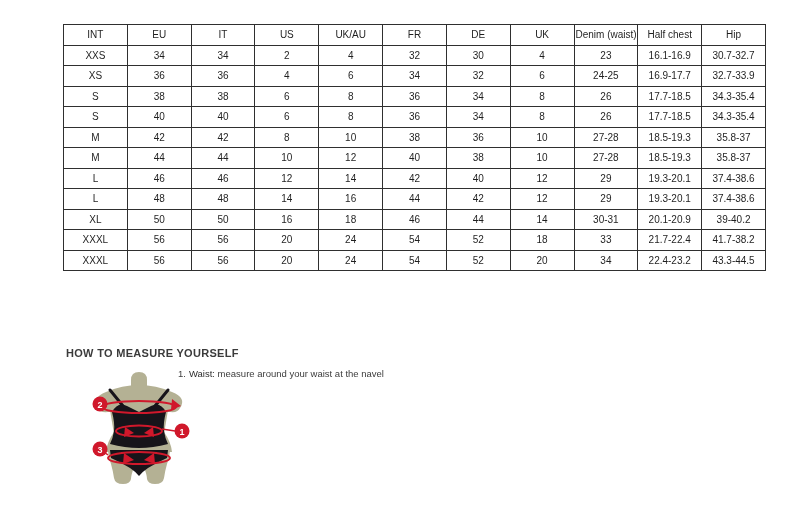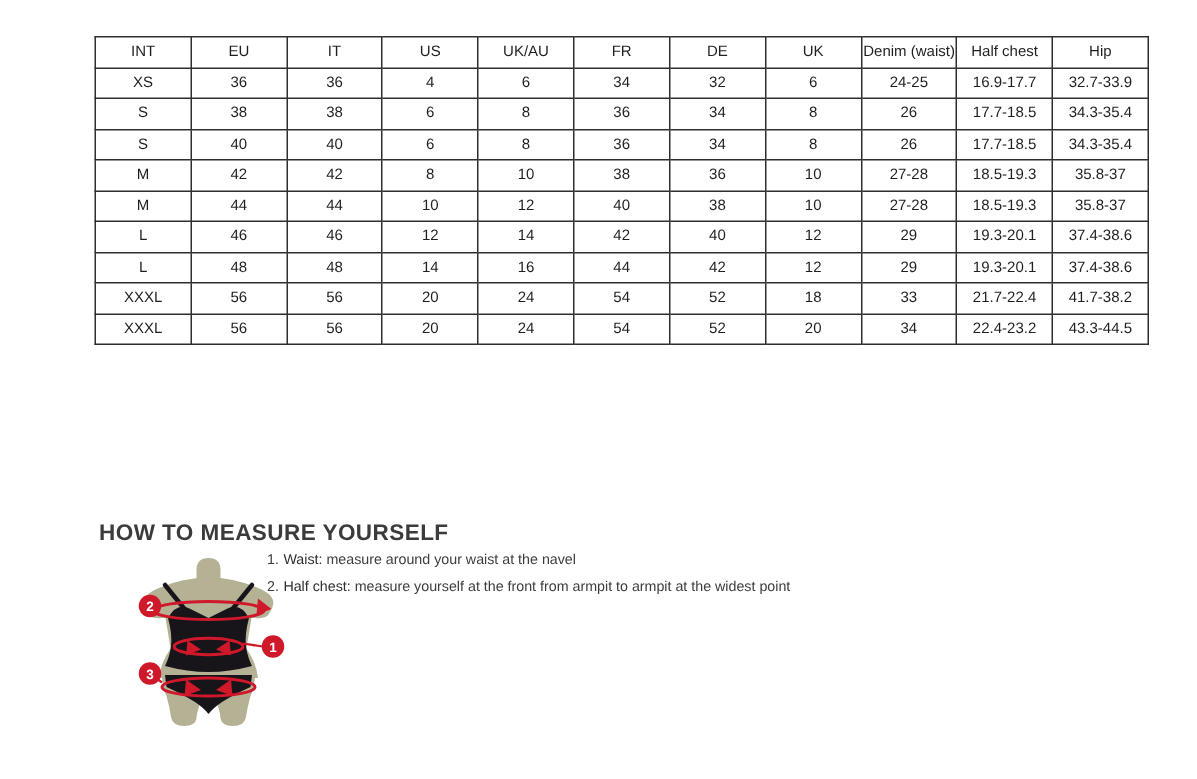--- a/index.html
+++ b/index.html
@@ -16,21 +16,21 @@
   .size-table th, .size-table td {
     border:1px solid #2f2f2f;
     height:20.5px;
     text-align:center; vertical-align:middle;
     font-size:10px; font-weight:400; color:#1f1f1f;
     white-space:nowrap; padding:0 1px;
   }
   
   .measure-title {
     position:absolute; left:66px; top:347px;
-    font-size:15px; font-weight:700; letter-spacing:.3px; color:#3b3b3b;
+    font-size:11px; font-weight:700; letter-spacing:.3px; color:#3b3b3b;
   }
   .figure-wrap { position:absolute; left:78px; top:368px; width:126px; height:122px; }
   .figure-wrap svg { display:block; width:126px; height:122px; }
   .steps { position:absolute; left:178px; top:369px; }
   .step { font-size:9.5px; color:#3d3d3d; margin-bottom:7.5px; line-height:10px; }
   .step .num { margin-right:3px; }
   .step b { font-weight:400; color:#2e2e2e; }
 </style>
 </head>
 <body>
@@ -46,20 +46,33 @@
         <th>FR</th>
         <th>DE</th>
         <th>UK</th>
         <th>Denim (waist)</th>
         <th>Half chest</th>
         <th>Hip</th>
       </tr>
   </thead>
   <tbody id="size-rows">
       <tr>
+        <td>XXS</td>
+        <td>34</td>
+        <td>34</td>
+        <td>2</td>
+        <td>4</td>
+        <td>32</td>
+        <td>30</td>
+        <td>4</td>
+        <td>23</td>
+        <td>16.1-16.9</td>
+        <td>30.7-32.7</td>
+      </tr>
+      <tr>
         <td>XS</td>
         <td>36</td>
         <td>36</td>
         <td>4</td>
         <td>6</td>
         <td>34</td>
         <td>32</td>
         <td>6</td>
         <td>24-25</td>
         <td>16.9-17.7</td>
@@ -135,20 +148,33 @@
         <td>48</td>
         <td>48</td>
         <td>14</td>
         <td>16</td>
         <td>44</td>
         <td>42</td>
         <td>12</td>
         <td>29</td>
         <td>19.3-20.1</td>
         <td>37.4-38.6</td>
+      </tr>
+      <tr>
+        <td>XL</td>
+        <td>50</td>
+        <td>50</td>
+        <td>16</td>
+        <td>18</td>
+        <td>46</td>
+        <td>44</td>
+        <td>14</td>
+        <td>30-31</td>
+        <td>20.1-20.9</td>
+        <td>39-40.2</td>
       </tr>
       <tr>
         <td>XXXL</td>
         <td>56</td>
         <td>56</td>
         <td>20</td>
         <td>24</td>
         <td>54</td>
         <td>52</td>
         <td>18</td>
@@ -223,16 +249,13 @@
       <circle cx="22" cy="81" r="7.5" fill="#d0182b"></circle>
       <text x="22" y="84.5" text-anchor="middle" font-size="9" font-weight="bold" fill="#ffffff">3</text>
     </g>
   </svg>
 </div>
 
 <div class="steps">
   <div class="step">
     <span class="num">1.</span><b>Waist</b><span>: measure around your waist at the navel</span>
   </div>
-  <div class="step">
-    <span class="num">2.</span><b>Half chest</b><span>: measure yourself at the front from armpit to armpit at the widest point</span>
-  </div>
 </div>
 
 </body></html>

